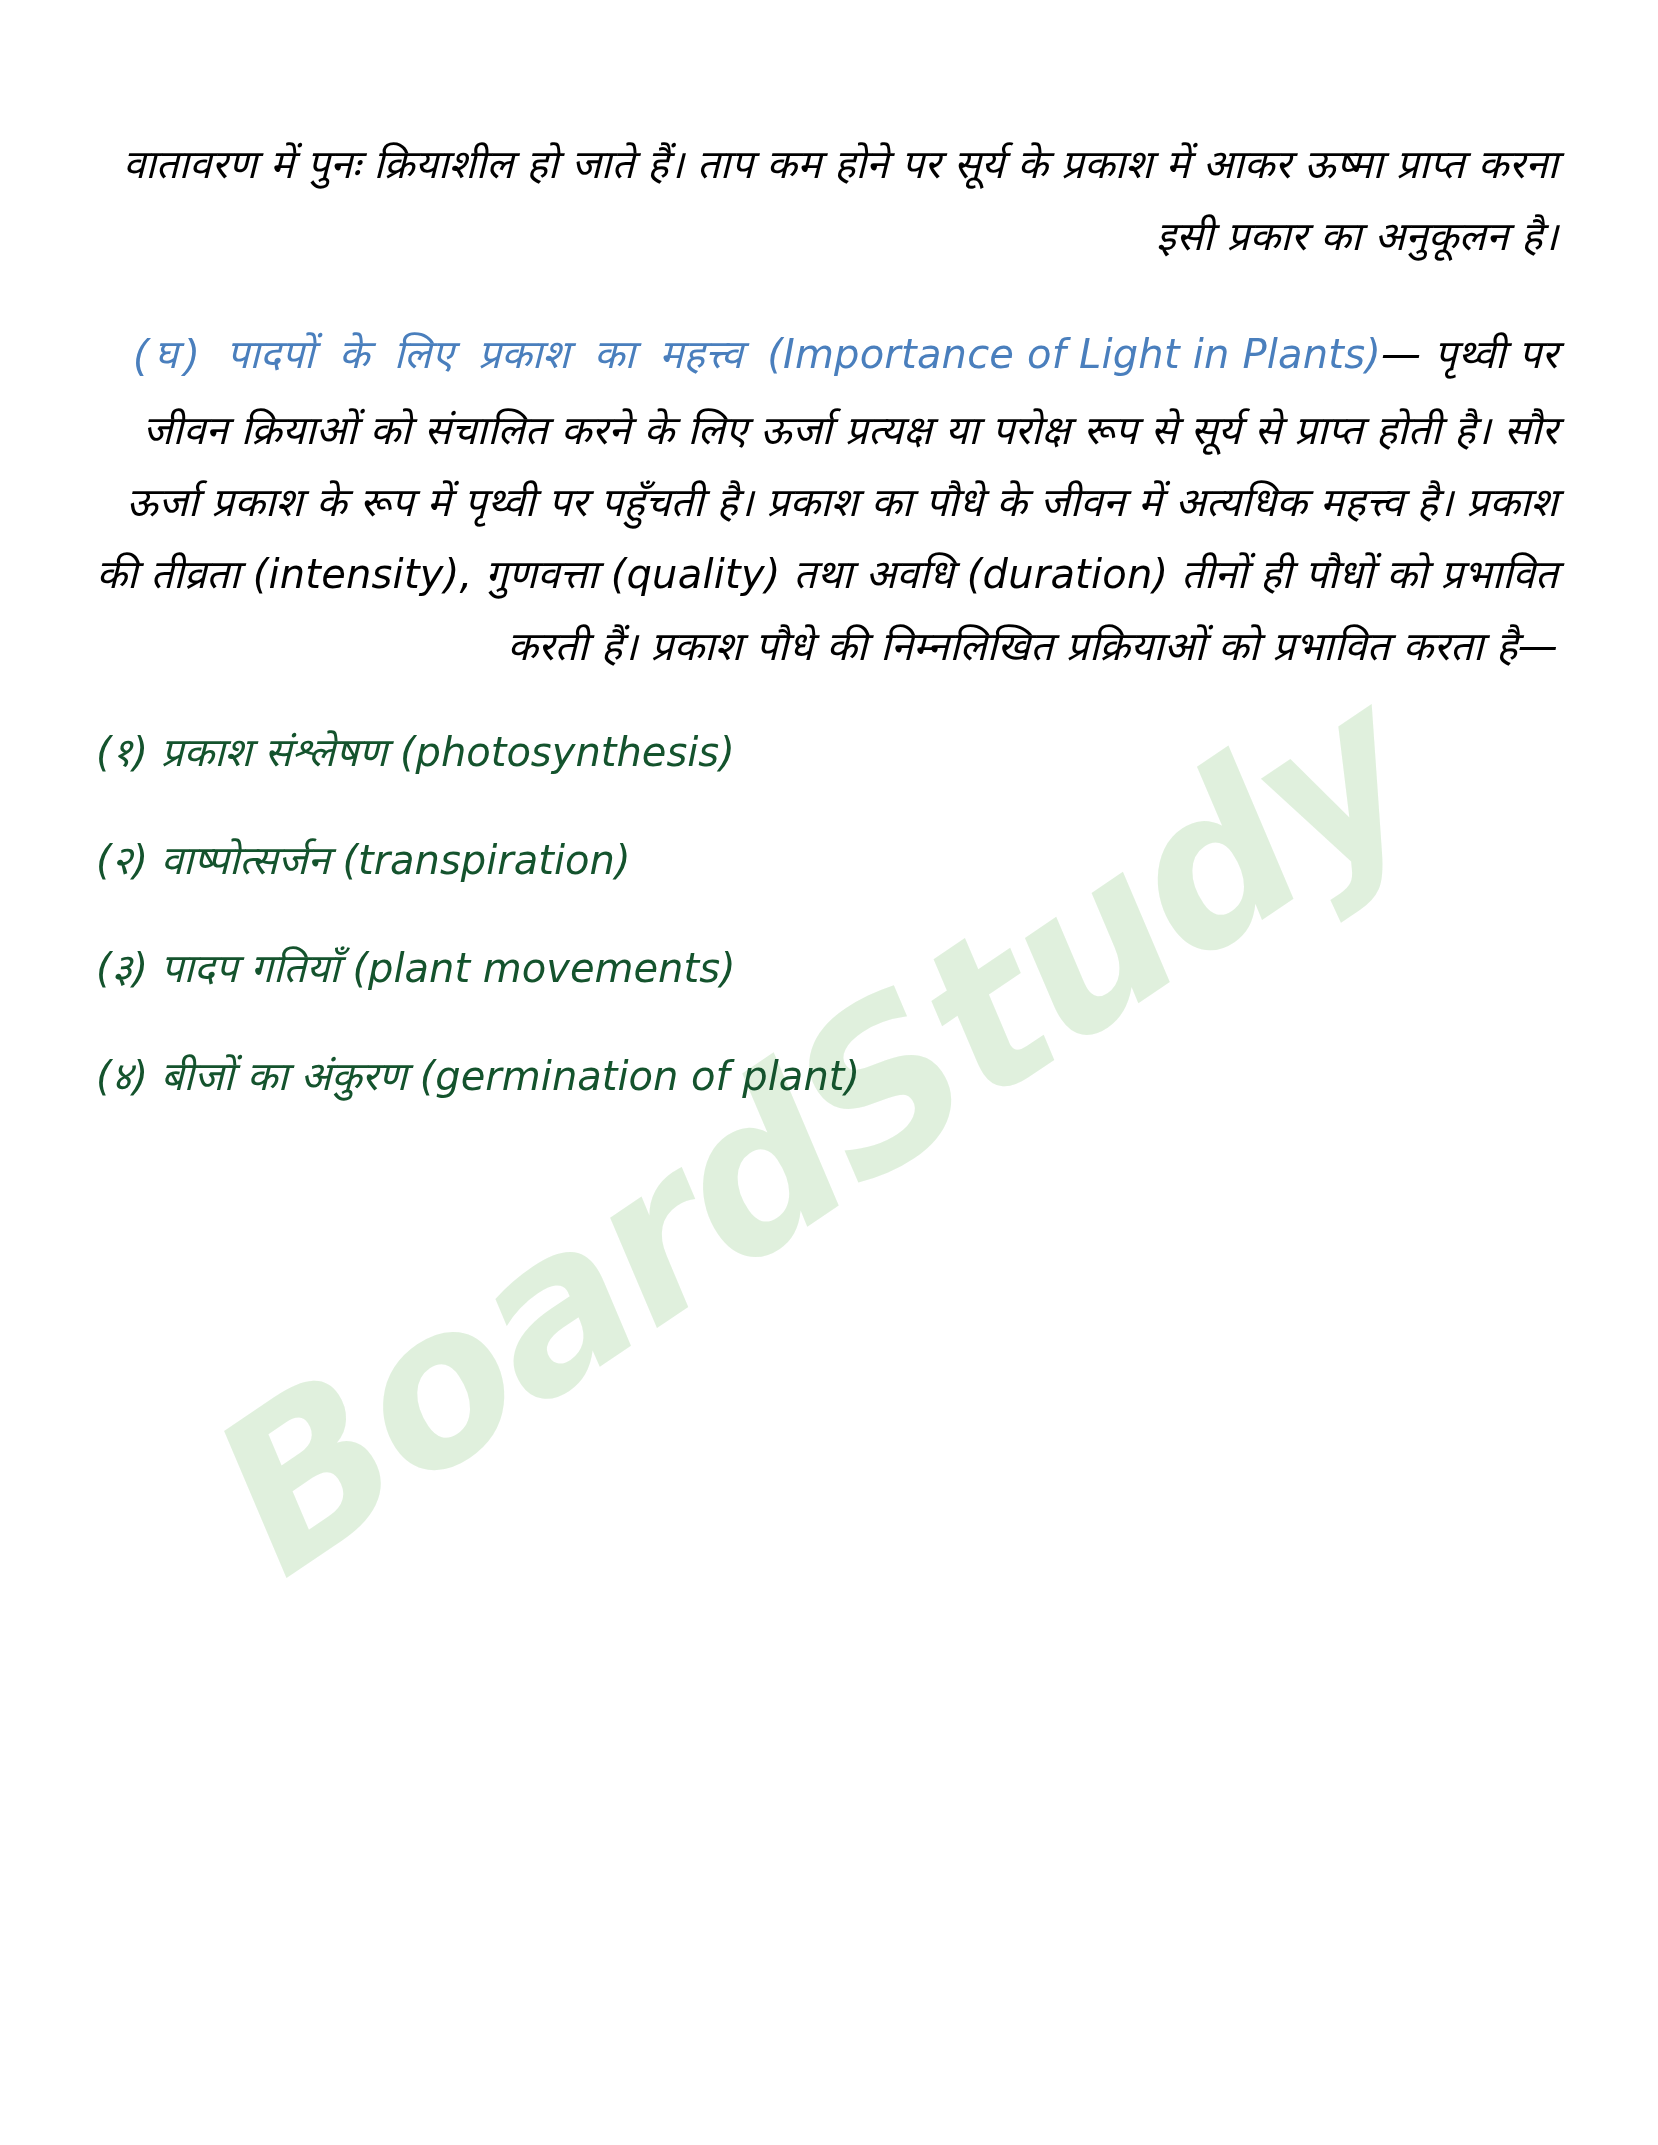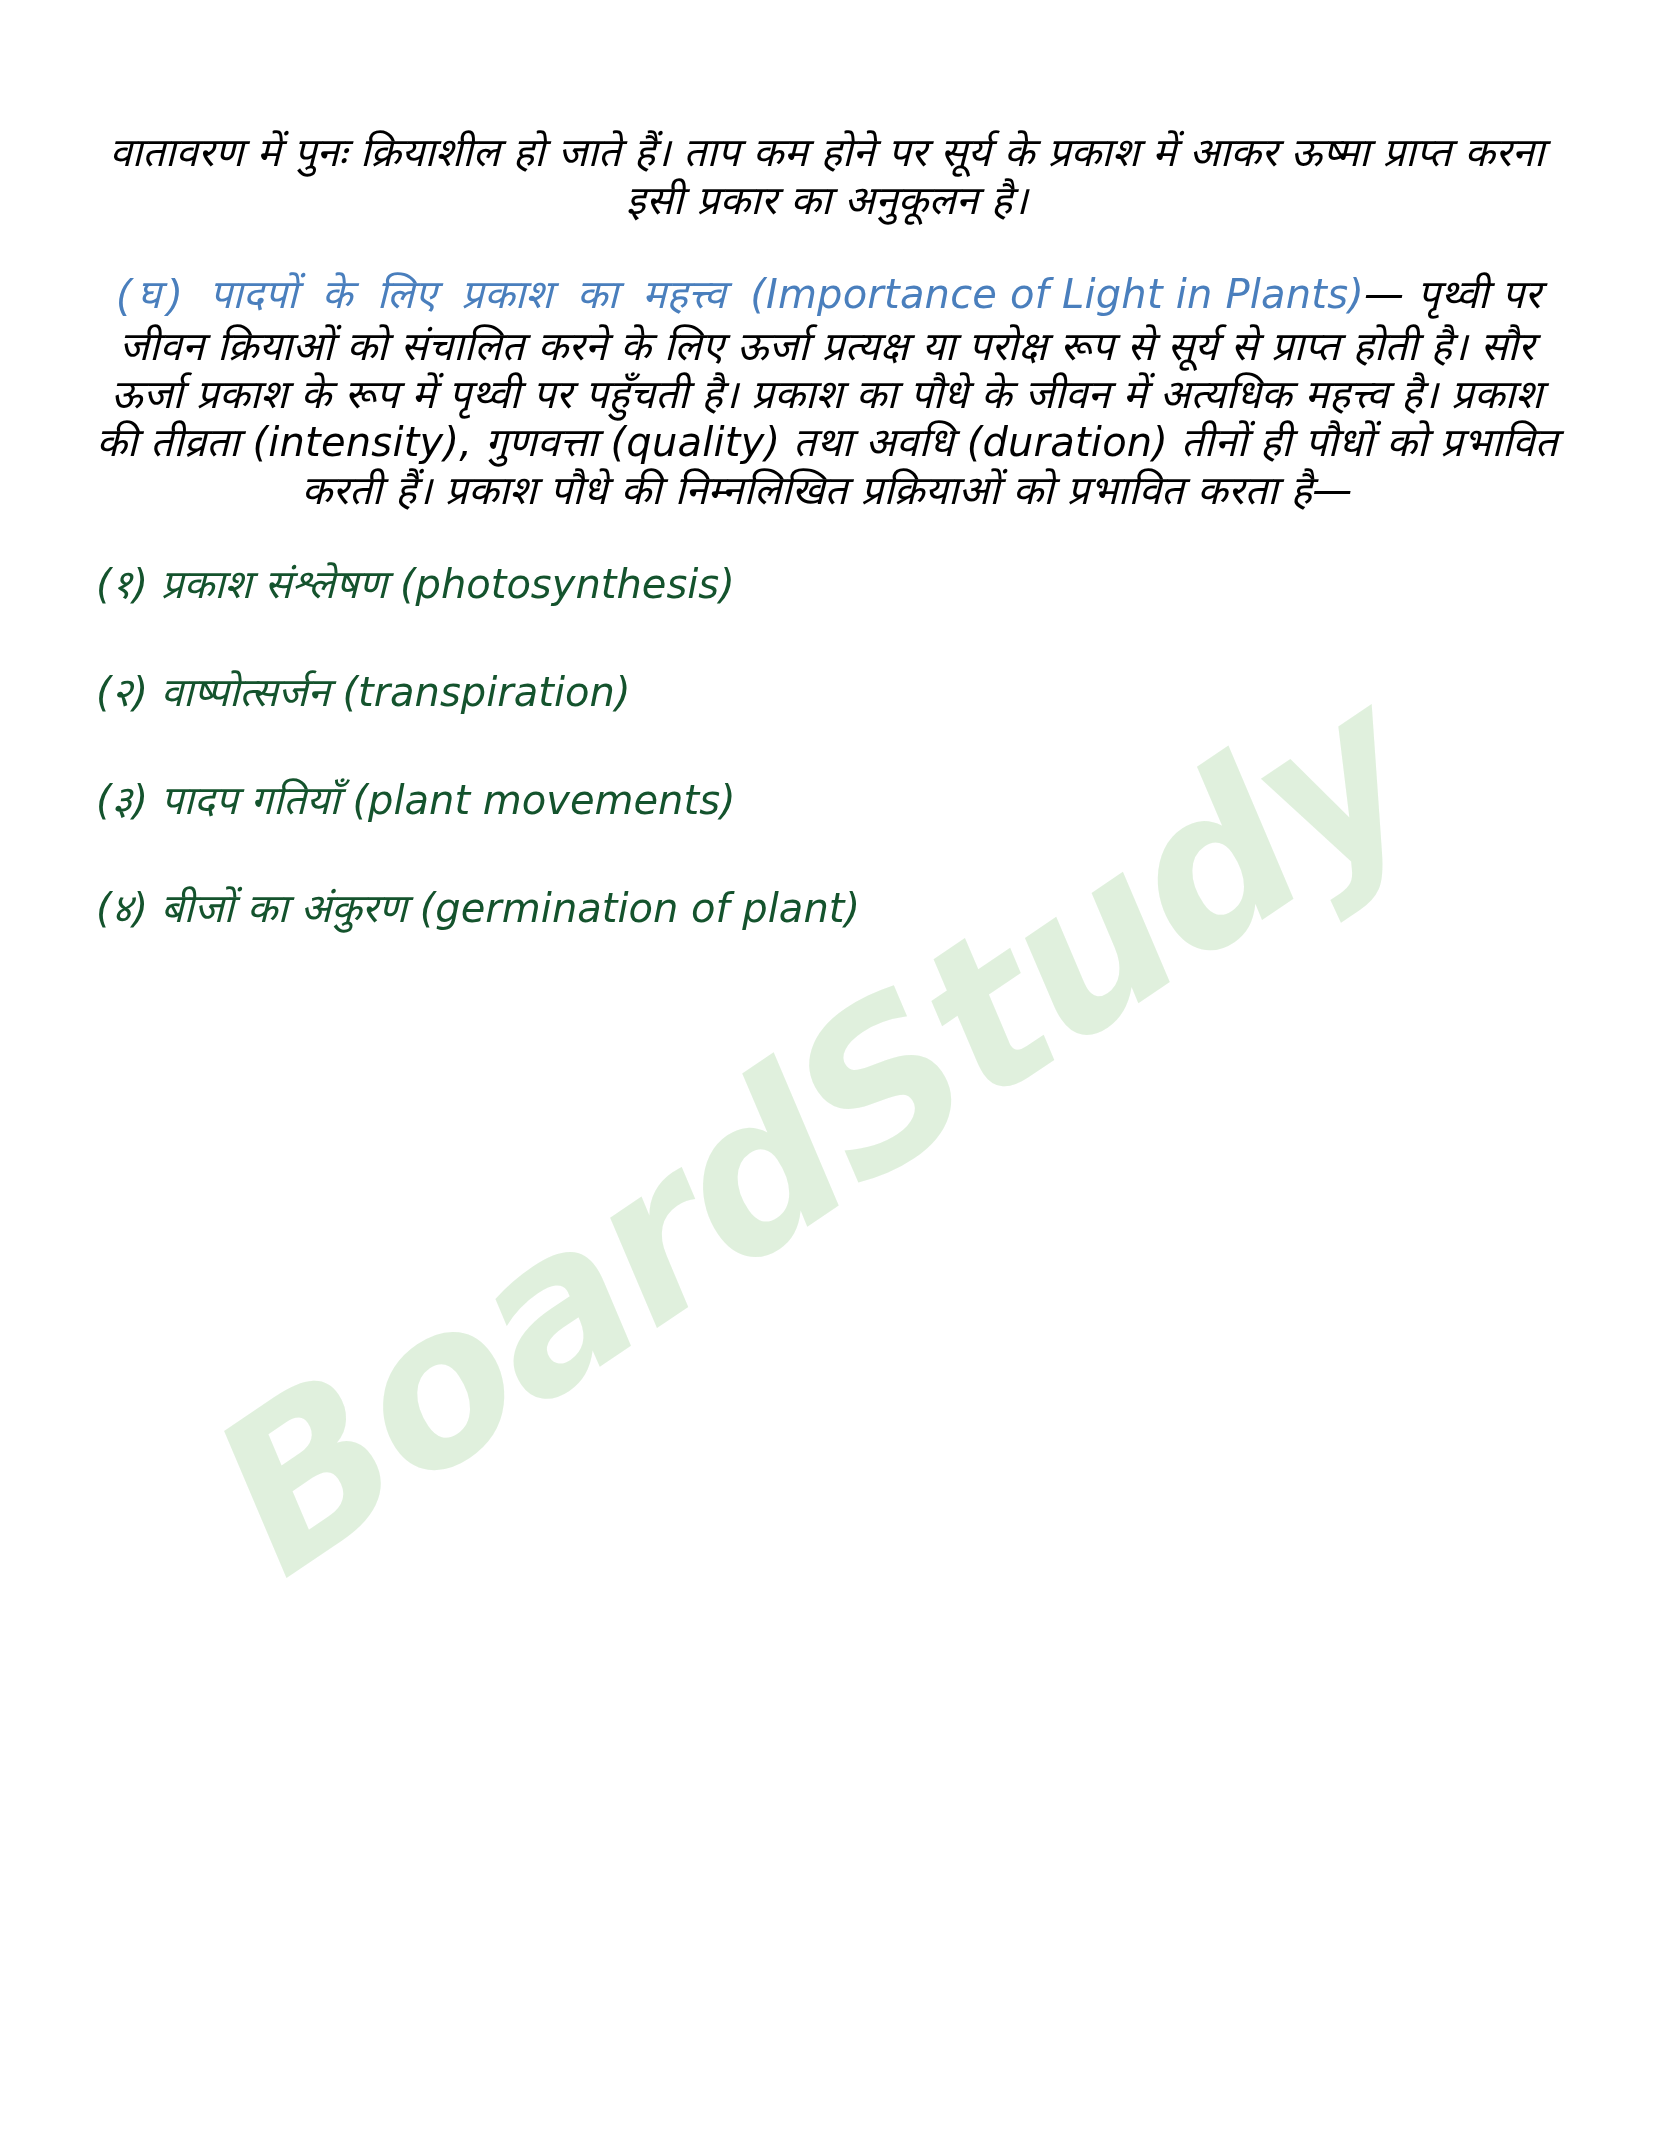--- a/index.html
+++ b/index.html
@@ -54,26 +54,26 @@
     position: absolute;
     left: 96px;
     top: 128px;
     width: 1462px;
     z-index: 2;
   }
 
   .para {
     font-family: "DejaVu Sans", "Liberation Sans", sans-serif;
     font-size: 40px;
-    line-height: 48px;
+    line-height: 72px;
     color: #000000;
     font-style: italic;
     letter-spacing: 0.2px;
     margin: 0 0 30px 0;
-    text-align: center;
+    text-align: right;
   }
 
   .para.intro { margin-bottom: 46px; }
 
   .para.heading-para { margin-bottom: 40px; }
 
   .hl-blue {
     color: #4a7fbd;
     font-family: Liberation Mono, monospace;
   }

